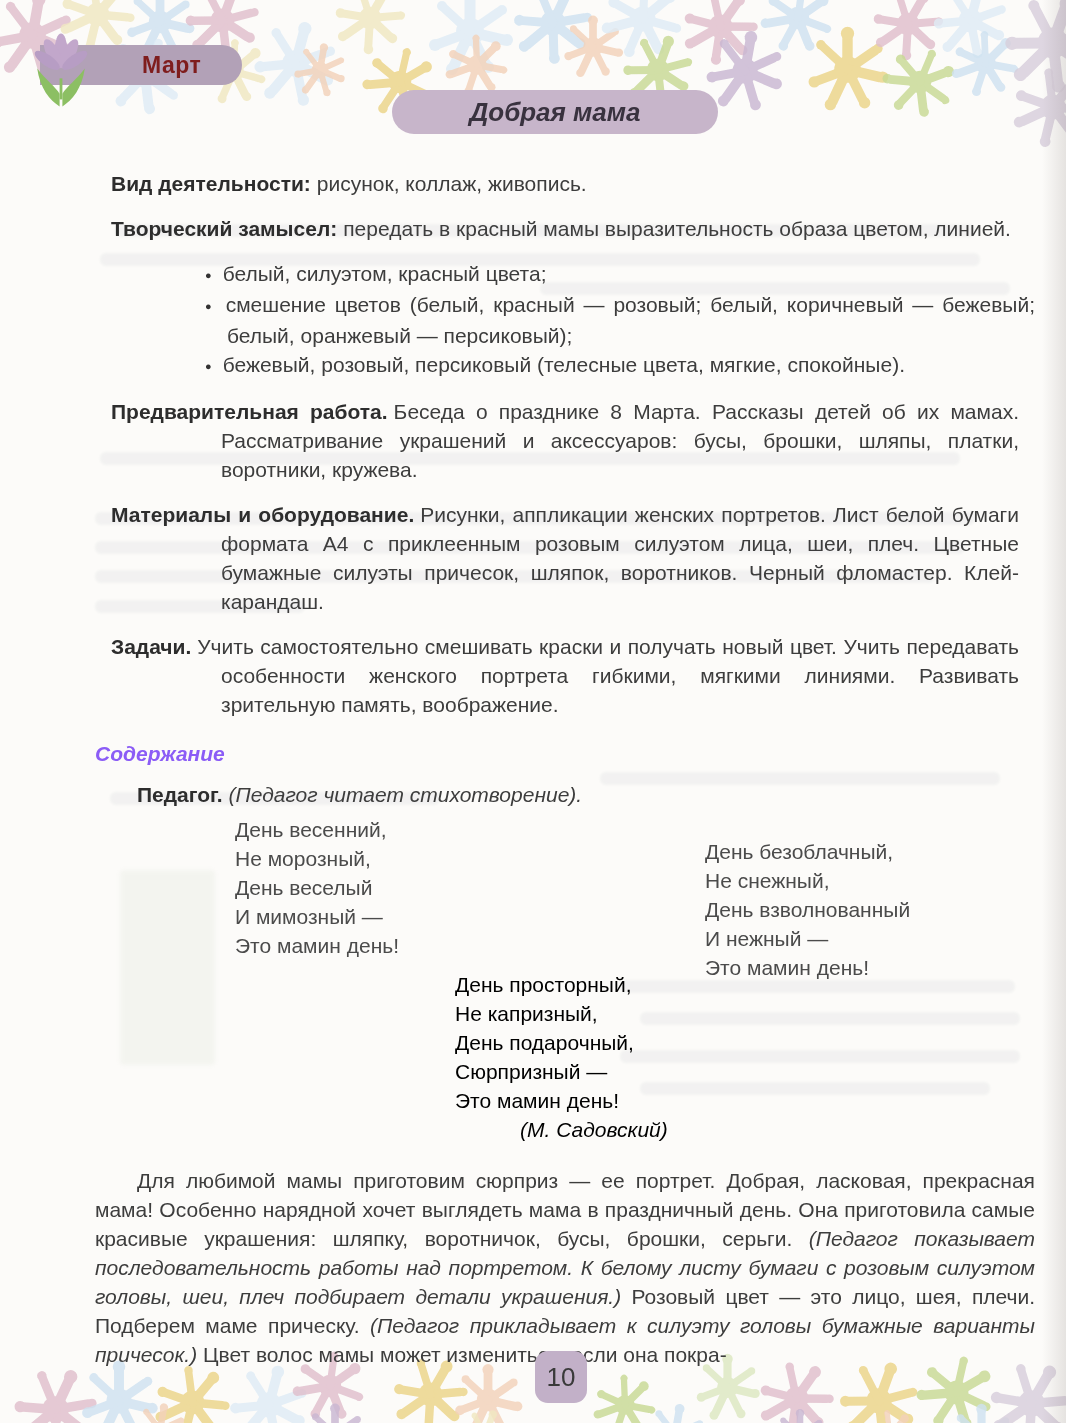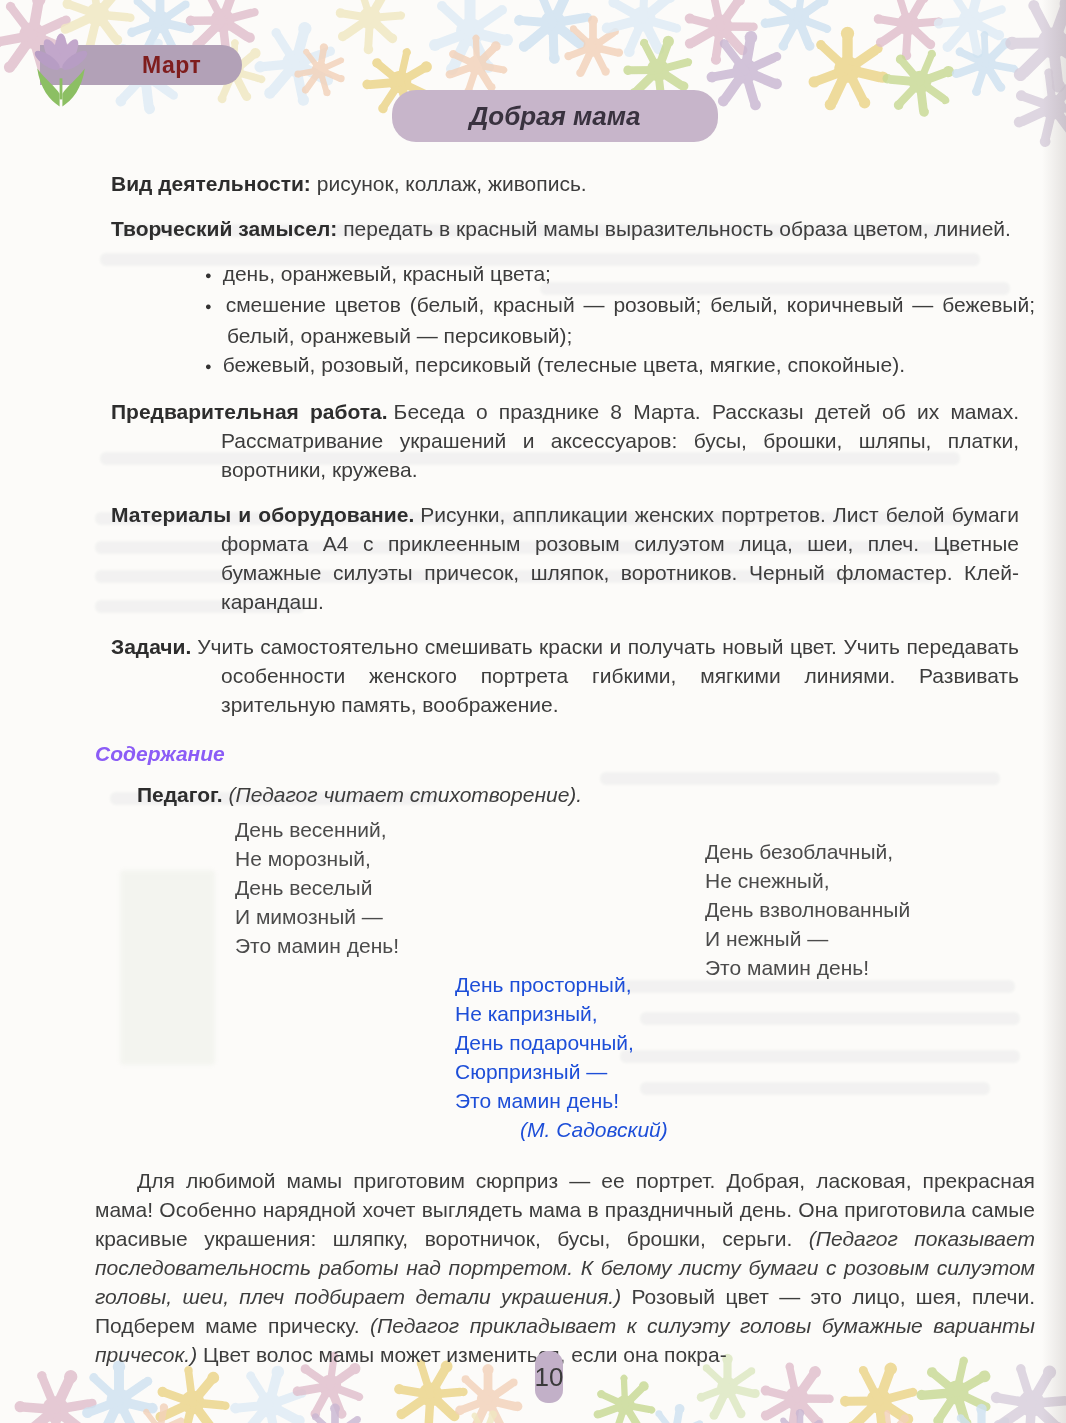--- a/index.html
+++ b/index.html
@@ -14,49 +14,49 @@
   
   .month-tab{
     position:absolute;left:0;top:45px;width:202px;height:40px;
     background:#b2a1b7;border-radius:0 20px 20px 0;z-index:3;
     display:flex;align-items:center;box-sizing:border-box;padding-left:102px;
     font-weight:bold;font-size:23px;color:#7f1d1d;letter-spacing:.5px;margin-left:40px;
   }
   .flower{position:absolute;left:26px;top:24px;width:70px;height:92px;z-index:4;}
   
   .title-badge{
-    position:absolute;left:392px;top:90px;width:326px;height:52px;
+    position:absolute;left:392px;top:90px;width:326px;height:44px;
     background:#c7b5ca;border-radius:24px;z-index:3;
     display:flex;align-items:center;justify-content:center;
     font-weight:bold;font-style:italic;font-size:26px;color:#39323f;
   }
   
   .content{
     position:absolute;left:95px;top:153px;width:940px;z-index:2;
     font-size:21px;line-height:29px;color:#3d3d3d;
   }
   .hang{margin:16px;padding-left:110px;text-indent:-110px;text-align:justify;}
   .lead{font-weight:bold;color:#2d2d2d;margin-right:6px;}
   .bullets{margin:0;}
   .bullet{padding-left:132px;text-indent:-22px;text-align:justify;}
   .bullet::before{content:"●";font-size:11px;margin-right:11px;vertical-align:2px;color:#333;}
   .heading-center{text-align:left;font-weight:bold;font-style:italic;margin:20px 0 0;color:#8b5cf6;}
   .teacher{margin:12px 0 0;text-indent:42px;}
   .teacher .note{font-style:italic;}
   .poem-row{position:relative;height:145px;margin-top:6px;color:#4b4b4b;}
   .stanza-a{position:absolute;left:140px;top:0;}
   .stanza-b{position:absolute;left:610px;top:0;margin-top:22px;}
-  .stanza-c{margin:10px 0 0 360px;color:#1d4ed8;}
+  .stanza-c{margin:10px 0 0 360px;color:#000000;}
   .poem-line{line-height:29px;}
   .poem-author{font-style:italic;margin-left:65px;line-height:29px;}
   .final{margin:22px 0 0;text-indent:42px;text-align:justify;}
   .final .it{font-style:italic;}
   
   .page-badge{
-    position:absolute;left:535px;top:1351px;width:28px;height:52px;
+    position:absolute;left:535px;top:1351px;width:52px;height:52px;
     background:#c2b0c8;border-radius:13px;z-index:3;
     display:flex;align-items:center;justify-content:center;
     font-size:26px;color:#3a3a3a;
   }
   
   .ghost{position:absolute;height:13px;background:#77808f;opacity:.07;filter:blur(1px);z-index:1;border-radius:6px;}
   .ghost-block{position:absolute;background:#aebfa0;opacity:.10;filter:blur(2px);z-index:0;border-radius:4px;}
   
   .edge-shadow{position:absolute;right:0;top:0;width:24px;height:100%;z-index:6;
     background:linear-gradient(to right, rgba(110,100,95,0), rgba(110,100,95,0.16));}
@@ -269,21 +269,21 @@
 </div>
 
 <div class="content">
 
   <p class="hang"><span class="lead">Вид деятельности:</span><span>рисунок, коллаж, живопись.</span></p>
 
   <p class="hang"><span class="lead">Творческий замысел:</span><span>передать в красный мамы выразительность образа цветом, линией.</span></p>
 
 
   <div class="bullets">
-      <div class="bullet">день, оранжевый, красный цвета;</div>
+      <div class="bullet">белый, силуэтом, красный цвета;</div>
       <div class="bullet">смешение цветов (белый, красный — розовый; белый, коричневый — бежевый; белый, оранжевый — персиковый);</div>
       <div class="bullet">бежевый, розовый, персиковый (телесные цвета, мягкие, спокойные).</div>
     </div>
 
   <p class="hang"><span class="lead">Предварительная работа.</span><span>Беседа о празднике 8 Марта. Рассказы детей об их мамах. Рассматривание украшений и аксессуаров: бусы, брошки, шляпы, платки, воротники, кружева.</span></p>
 
   <p class="hang"><span class="lead">Материалы и оборудование.</span><span>Рисунки, аппликации женских портретов. Лист белой бумаги формата А4 с приклеенным розовым силуэтом лица, шеи, плеч. Цветные бумажные силуэты причесок, шляпок, воротников. Черный фломастер. Клей-карандаш.</span></p>
 
   <p class="hang"><span class="lead">Задачи.</span><span>Учить самостоятельно смешивать краски и получать новый цвет. Учить передавать особенности женского портрета гибкими, мягкими линиями. Развивать зрительную память, воображение.</span></p>
 

